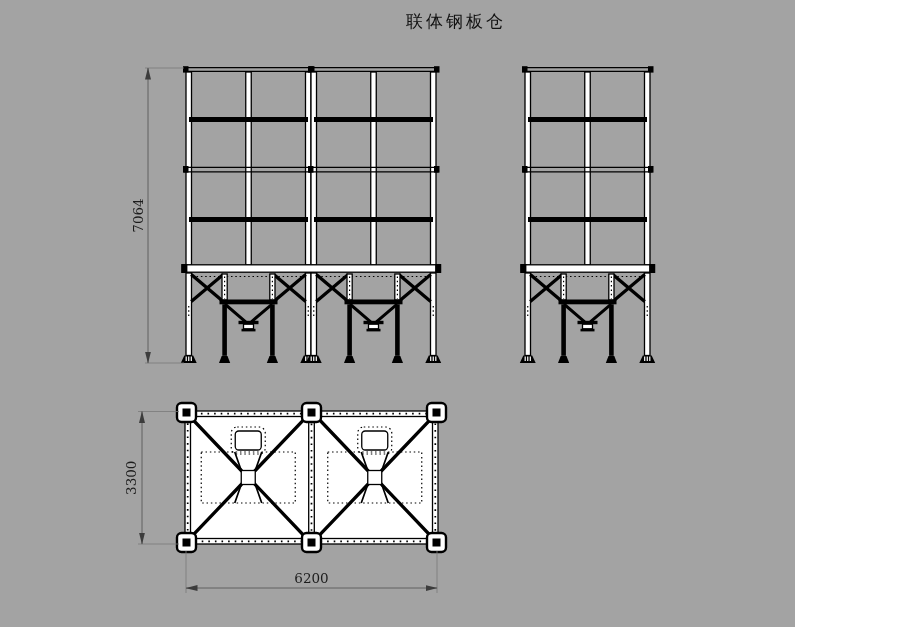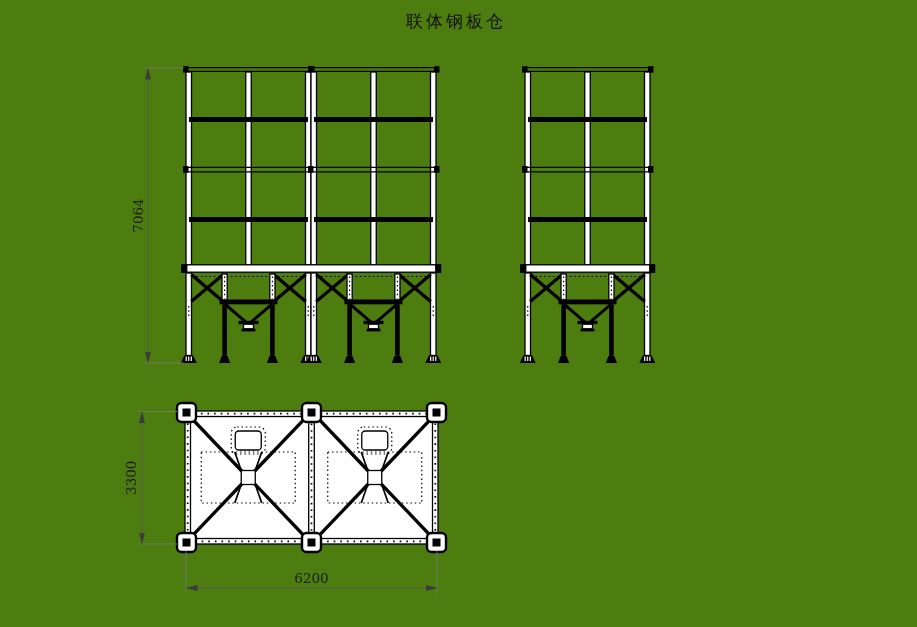--- a/index.html
+++ b/index.html
@@ -1,17 +1,17 @@
 <!DOCTYPE html>
 <html><head>
 <meta charset="utf-8">
 <style>
   html,body { margin:0; padding:0; background:#ffffff; }
   .stage {
-    position:relative; width:917px; height:627px; background:#4d7c0f;
+    position:relative; width:795px; height:627px; background:#a3a3a3;
     font-family:"DejaVu Serif", "Liberation Serif", serif; overflow:hidden;
   }
   svg { display:block; }
   .ln   { stroke:#000; stroke-width:1.3; fill:none; }
   .ln2  { stroke:#000; stroke-width:1.7; fill:none; }
   .thk  { stroke:#000; stroke-width:3.3; fill:none; stroke-linecap:square; }
   .hop  { stroke:#000; stroke-width:3;   fill:none; stroke-linecap:square; }
   .wfill{ fill:#ffffff; stroke:#000; stroke-width:1.3; }
   .bfill{ fill:#000000; stroke:none; }
   .dots { stroke:#000; stroke-width:1.2; fill:none; stroke-dasharray:1.5 2.8; }

